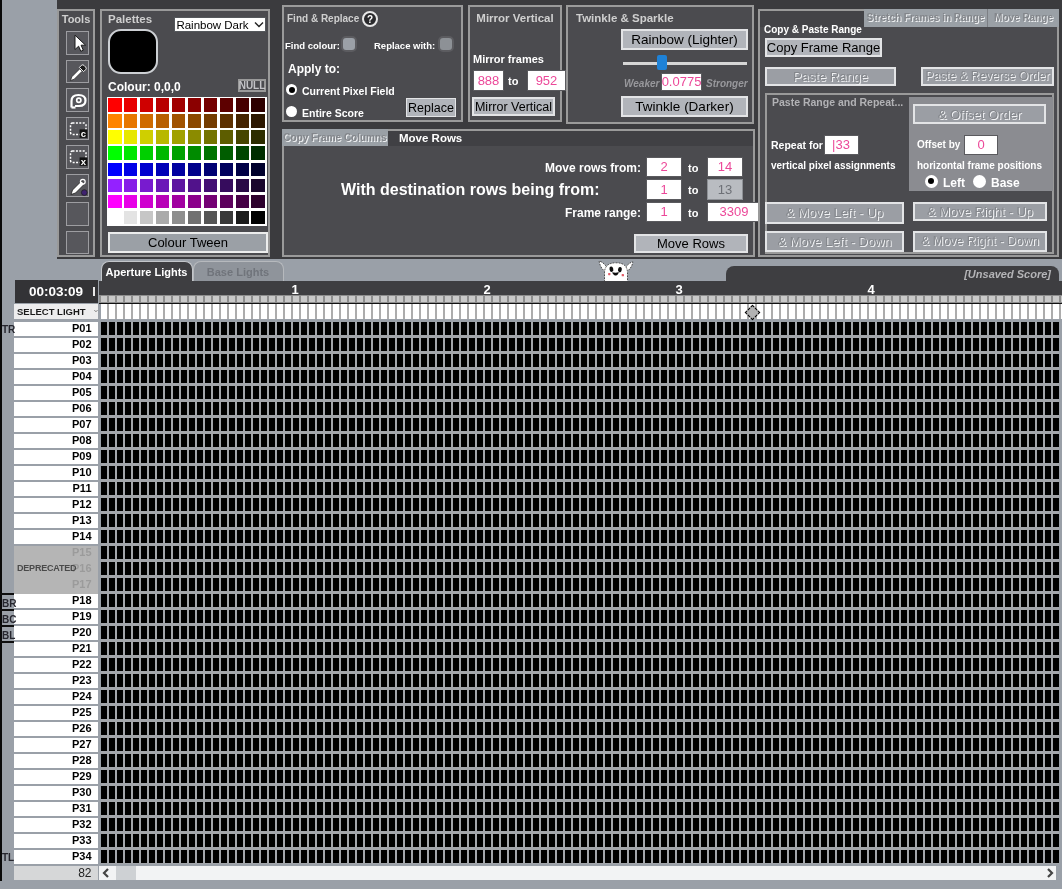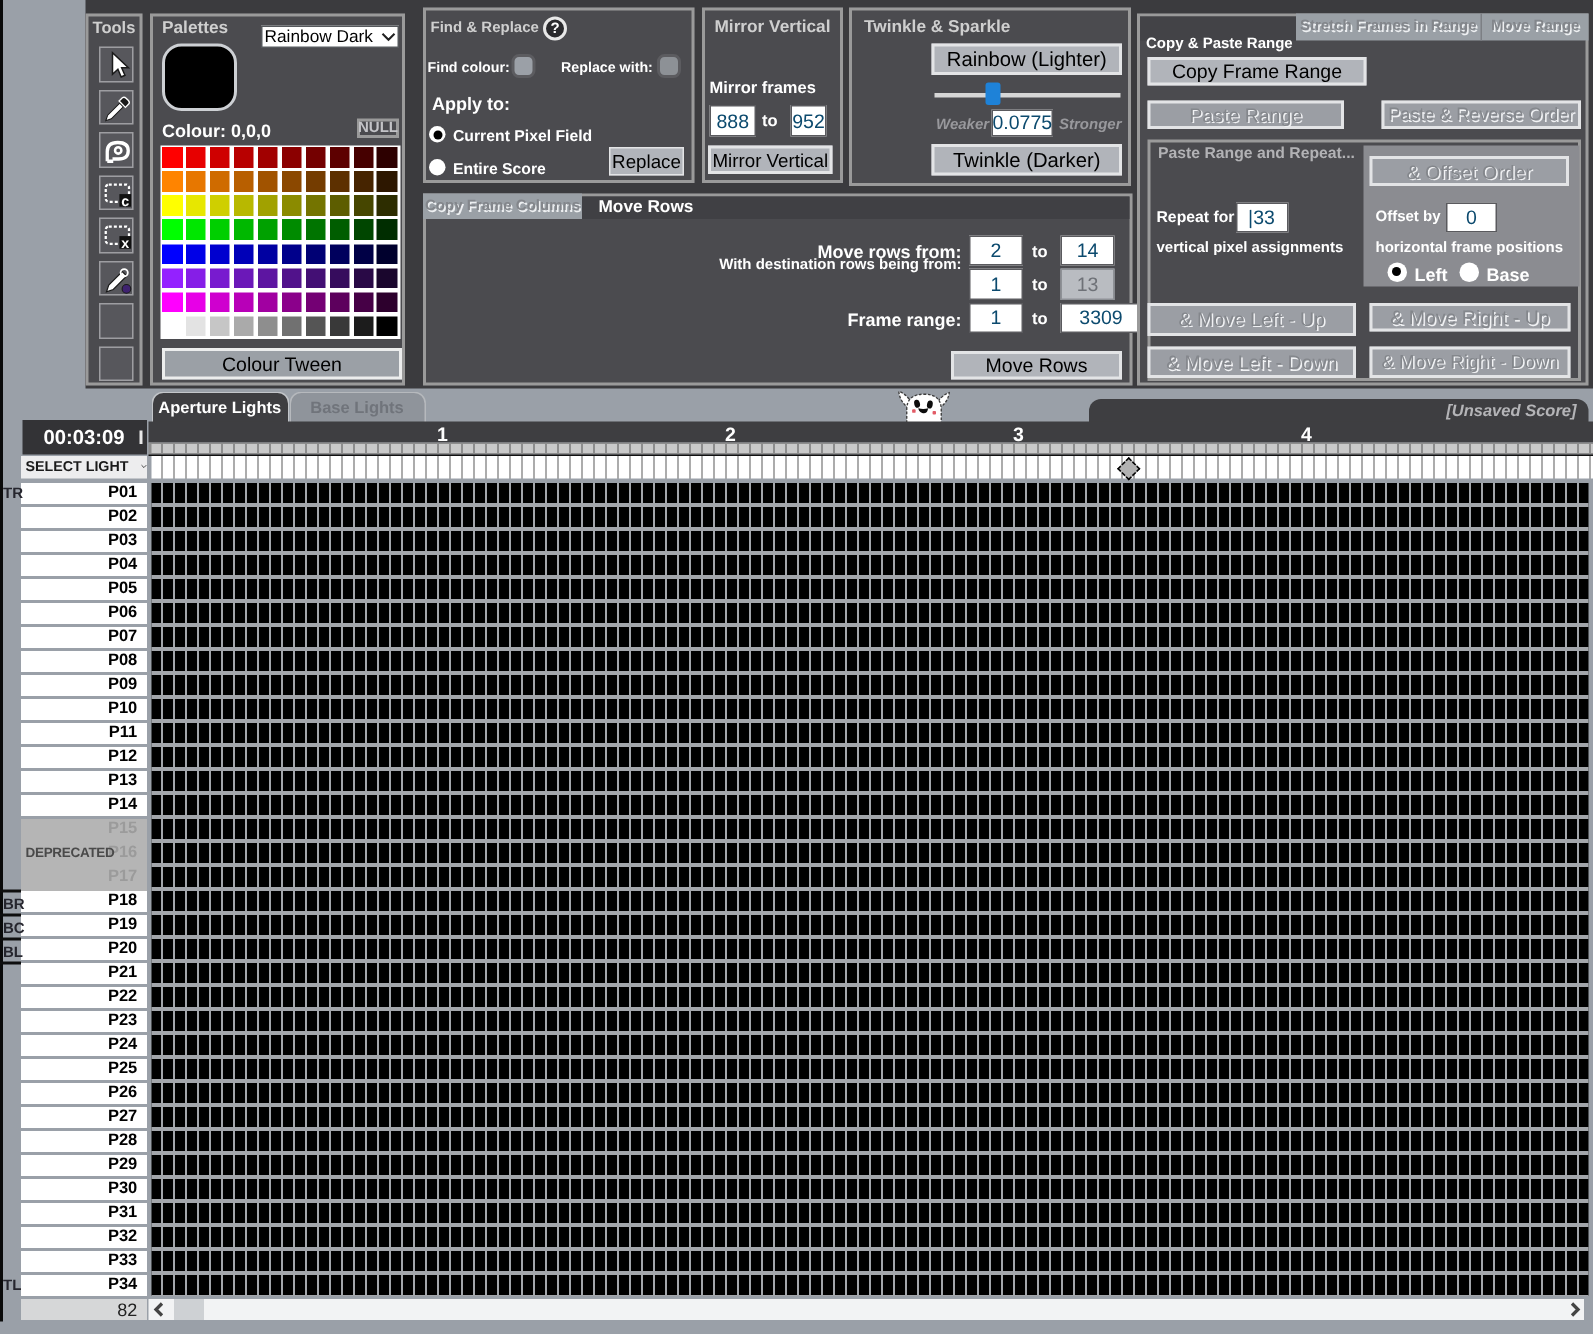--- a/index.html
+++ b/index.html
@@ -7,21 +7,21 @@
 .b{font-weight:700}
 .w{color:#fff}
 .t{color:#cfcfcf;font-weight:700;font-size:11.5px}
 .panel{position:absolute;background:#4b4b4f;border:2px solid #9a9a9a;box-sizing:border-box}
 .btn{position:absolute;background:#b1b4ba;border:2px solid #e3e4e6;box-sizing:border-box;
  color:#000;text-align:center;font-size:13px;display:flex;align-items:center;justify-content:center;white-space:nowrap}
 .dbtn{position:absolute;background:#9b9ea4;border:2px solid #e3e4e6;box-sizing:border-box;
  color:#84878c;text-shadow:1px 1px 0 #f1f2f4;text-align:center;font-size:13px;
  display:flex;align-items:center;justify-content:center;white-space:nowrap}
 .inp{position:absolute;background:#fff;border:1.5px solid #5a5a5e;box-sizing:border-box;
- color:#0c4a6e;font-size:13px;display:flex;align-items:center;justify-content:center}
+ color:#ec4899;font-size:13px;display:flex;align-items:center;justify-content:center}
 .radio{position:absolute;width:11px;height:11px;border-radius:50%;background:#fff}
 .radio.on::after{content:"";position:absolute;left:2.5px;top:2.5px;width:6px;height:6px;
  border-radius:50%;background:#000}
 .lbl{position:absolute;color:#fff;font-weight:700;font-size:11px;white-space:nowrap}
 .rowlbl{position:absolute;left:14px;width:83.5px;height:13.5px;background:#fff;
  font-size:11px;font-weight:700;color:#000;text-align:right;line-height:13.5px;
  padding-right:6px;box-sizing:border-box}
 </style></head><body>
 <div class="a" style="left:57px;top:0;width:1005px;height:259px;background:#3b3b3e"></div>
 <div class="a" style="left:0;top:0;width:2px;height:881px;background:#0a0a0a"></div>
@@ -167,54 +167,54 @@
 <div class="radio on" style="left:286px;top:84px"></div>
 <div class="lbl" style="left:302px;top:85px;font-size:10.5px">Current Pixel Field</div>
 <div class="radio" style="left:286px;top:106px"></div>
 <div class="lbl" style="left:302px;top:107px;font-size:10.5px">Entire Score</div>
 <div class="btn" style="left:406px;top:98px;width:50px;height:19px;border-width:1.5px;font-size:12.5px">Replace</div>
 <div class="panel" style="left:468px;top:5px;width:94px;height:117px"></div>
 <div class="a t" style="left:468px;top:12px;width:94px;text-align:center;font-size:11.5px">Mirror Vertical</div>
 <div class="lbl" style="left:473px;top:53px">Mirror frames</div>
 <div class="inp" style="left:473px;top:70px;width:31px;height:21px">888</div>
 <div class="lbl" style="left:508px;top:75px">to</div>
-<div class="inp" style="left:527px;top:70px;width:24px;height:21px">952</div>
+<div class="inp" style="left:527px;top:70px;width:39px;height:21px">952</div>
 <div class="btn" style="left:472px;top:97px;width:83px;height:19px;font-size:12.5px">Mirror Vertical</div>
 <div class="panel" style="left:566px;top:5px;width:188px;height:119px"></div>
 <div class="a t" style="left:576px;top:12px">Twinkle &amp; Sparkle</div>
 <div class="btn" style="left:621px;top:29px;width:127px;height:21px;font-size:13.5px">Rainbow (Lighter)</div>
 <div class="a" style="left:623px;top:62px;width:124px;height:2.5px;background:#d6d6d6"></div>
 <div class="a" style="left:657px;top:54.5px;width:9.5px;height:15px;background:#1e82d8;border-radius:2px"></div>
 <div class="a b" style="left:624px;top:78px;font-size:10px;font-style:italic;color:#98989c">Weaker</div>
 <div class="inp" style="left:661px;top:73px;width:41px;height:17.5px">0.0775</div>
 <div class="a b" style="left:706px;top:78px;font-size:10px;font-style:italic;color:#98989c">Stronger</div>
 <div class="btn" style="left:621px;top:96px;width:127px;height:21px;font-size:13.5px">Twinkle (Darker)</div>
 <div class="panel" style="left:282px;top:129px;width:473px;height:128px"></div>
 <div class="a" style="left:284px;top:131px;width:469px;height:15px;background:#404044"></div>
 <div class="a" style="left:282px;top:129px;width:106px;height:17px;background:#9aa0a6;color:#83868b;text-shadow:1px 1px 0 #eef0f2;font-weight:700;font-size:10px;display:flex;align-items:center;justify-content:center;white-space:nowrap">Copy Frame Columns</div>
 <div class="a b w" style="left:399px;top:132px;font-size:11.5px">Move Rows</div>
 <div class="lbl" style="left:341px;top:160.5px;width:300px;text-align:right;font-size:12px">Move rows from:</div>
 <div class="inp" style="left:646px;top:156.5px;width:36px;height:20.5px">2</div>
 <div class="lbl" style="left:688px;top:161.5px">to</div>
 <div class="inp" style="left:707px;top:156.5px;width:36px;height:20.5px;">14</div>
-<div class="lbl" style="left:341px;top:171px;width:300px;text-align:right;font-size:10px">With destination rows being from:</div>
+<div class="lbl" style="left:341px;top:181px;width:300px;font-size:16px">With destination rows being from:</div>
 <div class="inp" style="left:646px;top:179px;width:36px;height:20.5px">1</div>
 <div class="lbl" style="left:688px;top:184px">to</div>
 <div class="inp" style="left:707px;top:179px;width:36px;height:20.5px;background:#b9bcc1;color:#6e7177;border-color:#8e9196">13</div>
 <div class="lbl" style="left:341px;top:205.5px;width:300px;text-align:right;font-size:12px">Frame range:</div>
 <div class="inp" style="left:646px;top:201.5px;width:36px;height:20.5px">1</div>
 <div class="lbl" style="left:688px;top:206.5px">to</div>
 <div class="inp" style="left:707px;top:201.5px;width:54px;height:20.5px;">3309</div>
 <div class="btn" style="left:634px;top:233.5px;width:114px;height:19px">Move Rows</div>
 <div class="panel" style="left:758px;top:9px;width:301px;height:248px"></div>
 <div class="a" style="left:760px;top:11px;width:297px;height:15.5px;background:#434347"></div>
 <div class="a b w" style="left:764px;top:24px;font-size:10px">Copy &amp; Paste Range</div>
 <div class="a" style="left:864px;top:9px;width:124px;height:17.5px;background:#9aa0a6;color:#83868b;text-shadow:1px 1px 0 #eef0f2;font-weight:700;font-size:10px;display:flex;align-items:center;justify-content:center;border-right:1px solid #7c7f84;box-sizing:border-box;white-space:nowrap">Stretch Frames in Range</div>
 <div class="a" style="left:988px;top:9px;width:71px;height:17.5px;background:#9aa0a6;color:#83868b;text-shadow:1px 1px 0 #eef0f2;font-weight:700;font-size:10px;display:flex;align-items:center;justify-content:center;white-space:nowrap">Move Range</div>
-<div class="btn" style="left:765px;top:37.5px;width:146px;height:19.5px">Copy Frame Range</div>
+<div class="btn" style="left:765px;top:37.5px;width:117px;height:19.5px">Copy Frame Range</div>
 <div class="dbtn" style="left:765px;top:66.5px;width:131px;height:19px">Paste Range</div>
 <div class="dbtn" style="left:921px;top:66.5px;width:133px;height:19px;font-size:12px">Paste &amp; Reverse Order</div>
 <div class="a" style="left:765px;top:93px;width:289px;height:161px;border:2px solid #9a9a9a;box-sizing:border-box"></div>
 <div class="a" style="left:908.5px;top:96.5px;width:144px;height:94px;background:#8b8c91"></div>
 <div class="a b" style="left:772px;top:96px;font-size:10.5px;color:#b2b2b5">Paste Range and Repeat...</div>
 <div class="dbtn" style="left:913px;top:104px;width:133px;height:20px">&amp; Offset Order</div>
 <div class="lbl" style="left:771px;top:139px;font-size:10.5px">Repeat for</div>
 <div class="inp" style="left:823.5px;top:135px;width:35px;height:19.5px"><span style="font-weight:400">|</span>33</div>
 <div class="lbl" style="left:917px;top:139px;font-size:10px">Offset by</div>
 <div class="inp" style="left:964px;top:135px;width:34px;height:19.5px">0</div>

